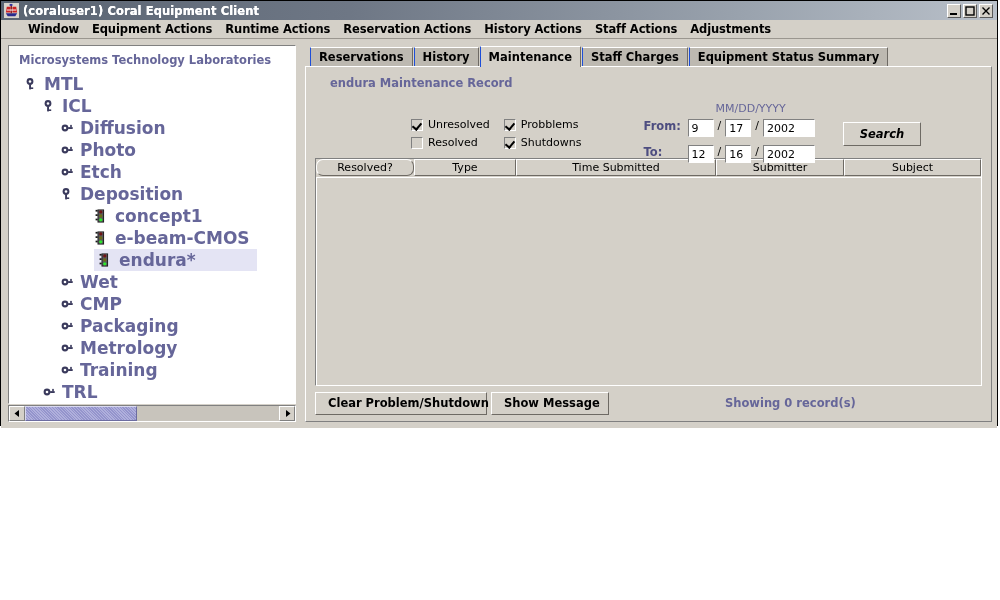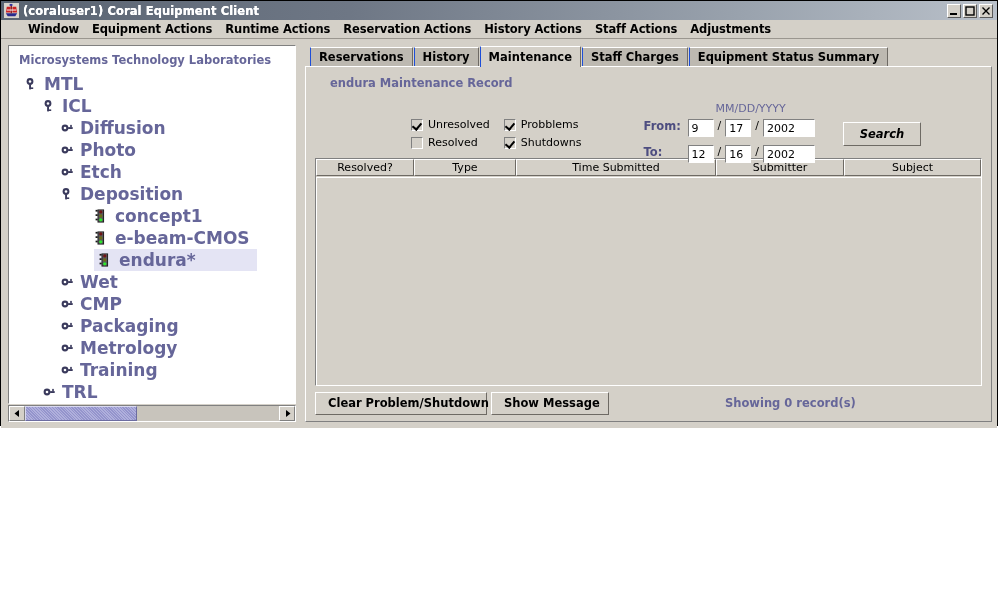--- a/index.html
+++ b/index.html
@@ -724,21 +724,21 @@
               <span class="slash">/</span>
               <input class="date-field f-yy" value="2002" style="">
             </div>
           </div>
 
           <button id="search-button">Search</button>
         </div>
 
         <div id="table-wrap">
           <div id="table-header">
-              <div class="th" style="width: 98px;">Resolved?</div>
+              <div class="th" style="width: 98px; border-radius: 7px;">Resolved?</div>
               <div class="th" style="width: 102px;">Type</div>
               <div class="th" style="width: 200px;">Time Submitted</div>
               <div class="th" style="width: 128px;">Submitter</div>
               <div class="th" style="width: auto; flex: 1 1 auto;">Subject</div>
             </div>
           <div id="table-body"></div>
         </div>
 
         <div id="bottom-row">
           <button class="bbtn" id="btn-clear">Clear Problem/Shutdown</button>

